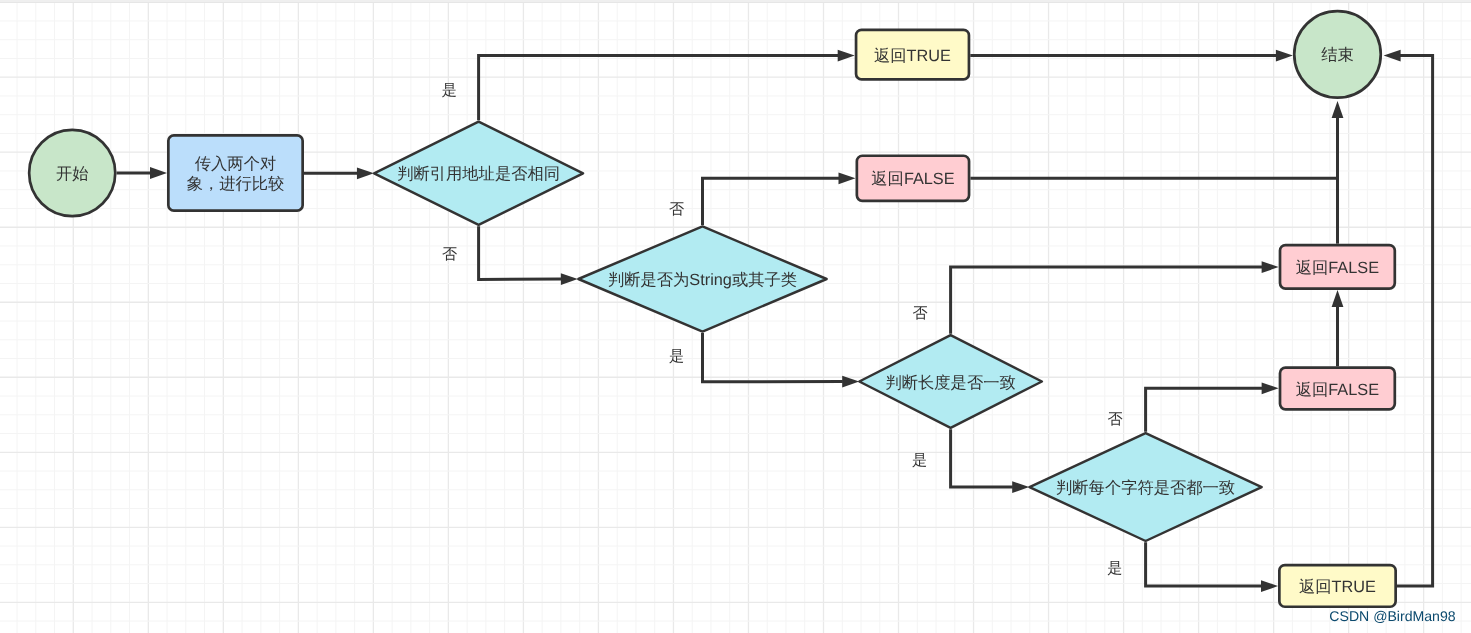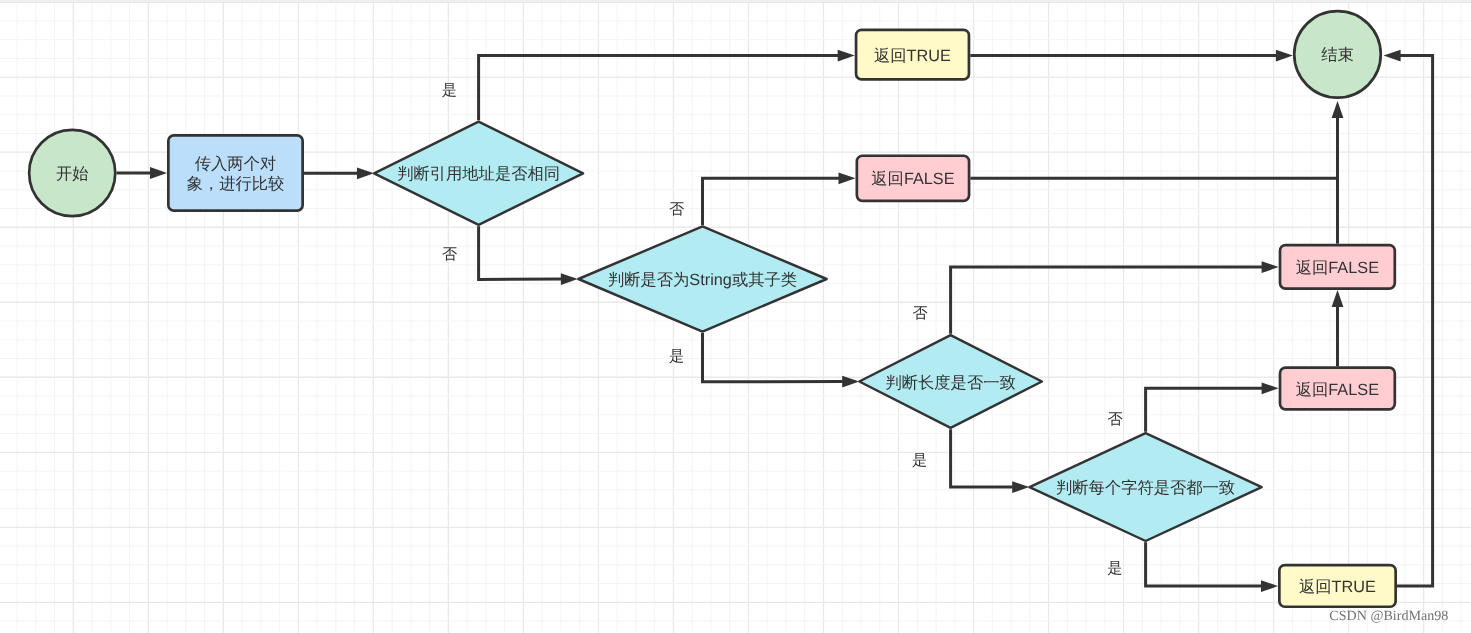--- a/index.html
+++ b/index.html
@@ -13,22 +13,22 @@
   .node-label{font-family:"Liberation Sans",sans-serif;fill:#333333;
               text-anchor:middle;-webkit-font-smoothing:antialiased;}
   .edge-label{font-family:"Liberation Sans",sans-serif;font-size:15.2px;fill:#333333;
               text-anchor:middle;}
   .shape{stroke:#333333;stroke-linejoin:round;}
   .shape-rect{stroke-width:2.7;}
   .shape-circle{stroke-width:2.7;}
   .shape-diamond{stroke-width:2.45;}
   .edge-path{fill:none;stroke:#333333;stroke-width:3.0;stroke-linecap:butt;stroke-linejoin:miter;}
   .arrow-head{fill:#333333;stroke:none;}
-  .watermark{position:absolute;font-family:Liberation Serif, serif;font-size:14.1px;
-             color:#737373;white-space:nowrap;left:1329.3px;top:608.3px;letter-spacing:0px;
+  .watermark{position:absolute;font-family:Liberation Sans, sans-serif;font-size:14.1px;
+             color:#0c4a6e;white-space:nowrap;left:1329.3px;top:608.3px;letter-spacing:0px;
              transform:translateZ(0);-webkit-font-smoothing:antialiased;}
   .topband{position:absolute;left:0;top:0;width:1471px;height:2.4px;background:#efefef;
            border-bottom:0.6px solid #e6e6e6;}
 </style>
 </head>
 <body>
 
 <div id="canvas">
   <svg id="grid" width="1471" height="633">
       <line x1="17.03" y1="0" x2="17.03" y2="633" stroke="#f4f4f4" stroke-width="1" shape-rendering="auto"></line>

